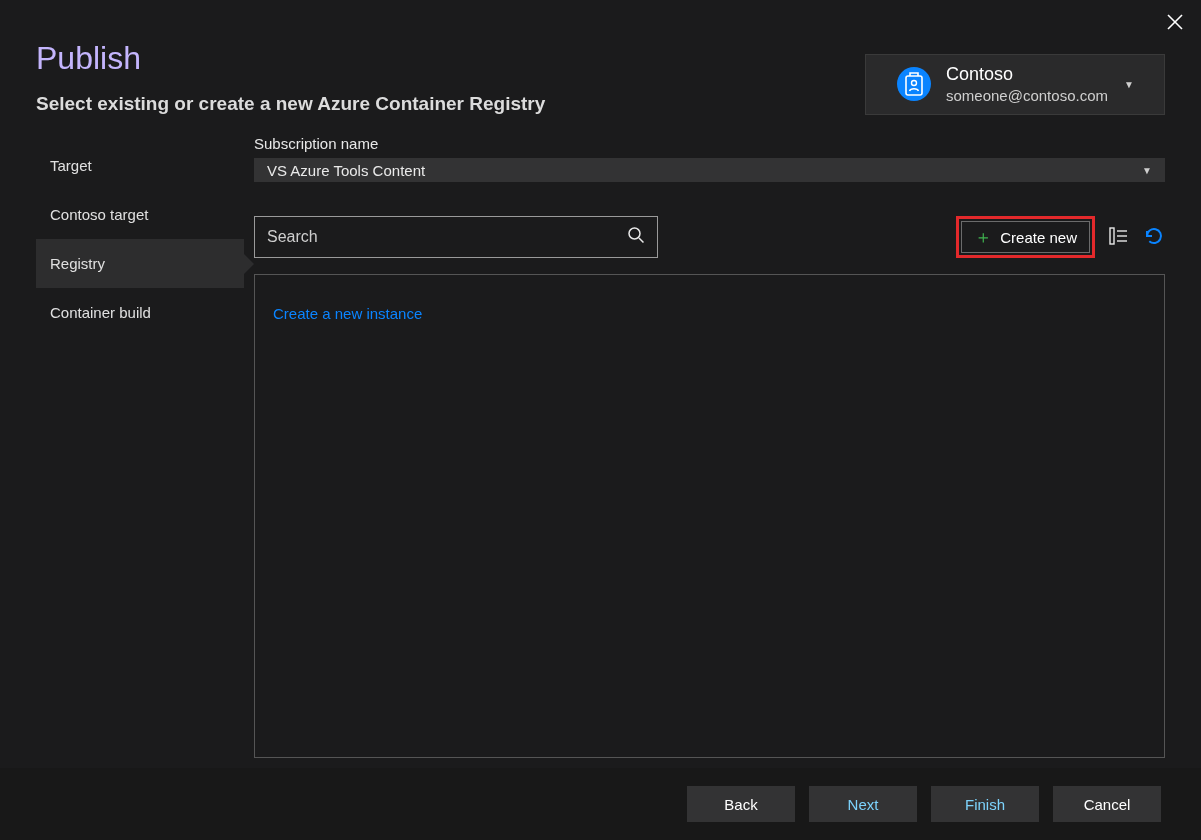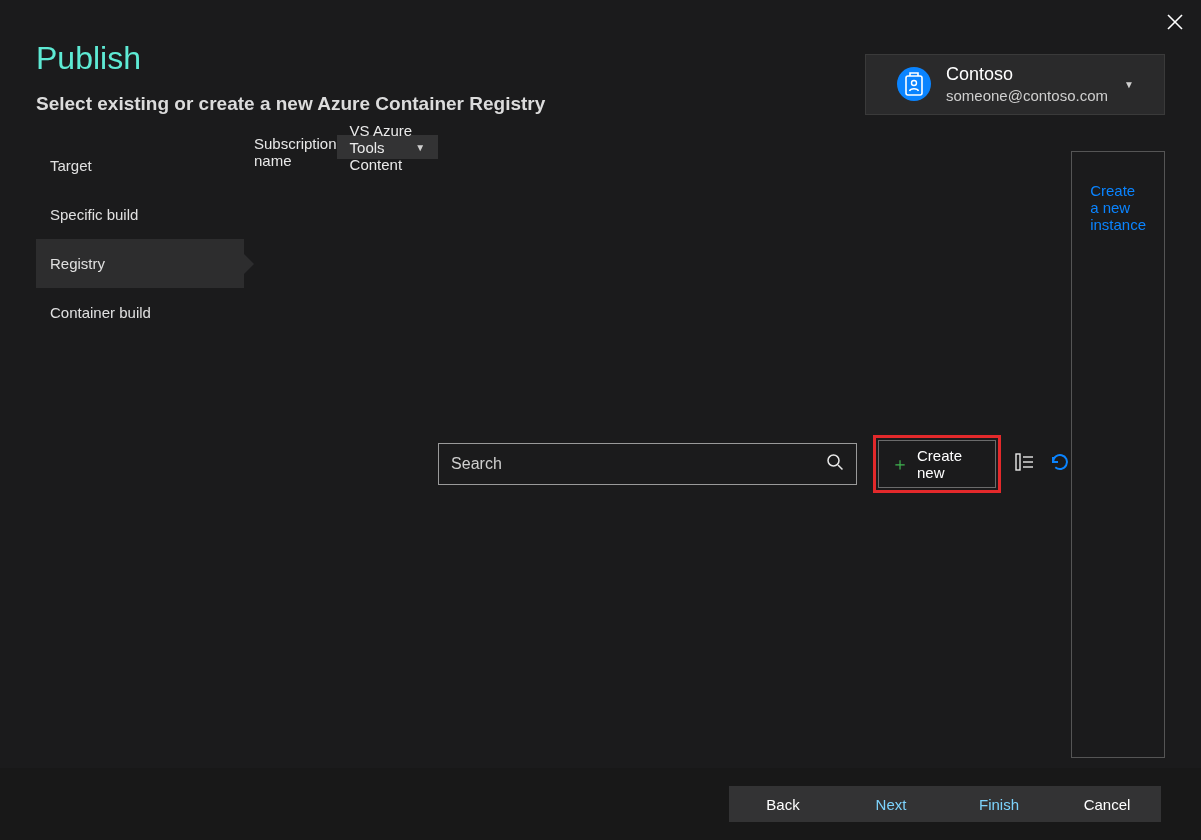--- a/index.html
+++ b/index.html
@@ -2,64 +2,64 @@
 <html><head>
 <meta charset="utf-8">
 <style>
   * { box-sizing: border-box; margin: 0; padding: 0; }
   html, body { width: 1201px; height: 840px; background: #1b1b1c; color: #e8e8e8; font-family: "Segoe UI", Arial, sans-serif; font-size: 15px; overflow: hidden; }
   .dialog { position: relative; width: 100%; height: 100%; display: flex; flex-direction: column; }
 
   .close-btn { position: absolute; top: 12px; right: 18px; font-size: 22px; color: #fff; cursor: pointer; line-height: 1; }
 
   .header-row { display: flex; justify-content: space-between; align-items: flex-start; padding: 40px 36px 0 36px; }
-  .title { font-size: 32px; font-weight: 300; color: #5eead4; }
+  .title { font-size: 32px; font-weight: 300; color: #c4b5fd; }
   .subtitle { font-size: 19px; font-weight: 700; color: #dcdcdc; margin-top: 16px; }
 
   .account-box { background: #2a2a2b; border: 1px solid #3a3a3a; display: flex; align-items: center; padding: 8px 30px; gap: 14px; min-width: 300px; margin-top: 14px; }
   .account-icon { width: 36px; height: 36px; flex: 0 0 auto; }
   .account-text { display: flex; flex-direction: column; line-height: 1.3; }
   .account-name { font-size: 18px; color: #fff; }
   .account-email { font-size: 15px; color: #cfcfcf; }
   .account-caret { margin-left: auto; font-size: 10px; color: #cfcfcf; }
 
   .body-row { display: flex; flex: 1; padding: 20px 36px 0 36px; gap: 10px; min-height: 0; }
 
   .sidebar { width: 208px; flex: 0 0 auto; padding-top: 6px; }
   .side-item { padding: 16px 14px; font-size: 15px; color: #e0e0e0; cursor: pointer; position: relative; }
   .side-item.selected { background: #2d2d2e; }
   .side-item.selected::after {
     content: ""; position: absolute; right: -10px; top: 50%; transform: translateY(-50%);
     width: 0; height: 0; border-top: 10px solid transparent; border-bottom: 10px solid transparent;
     border-left: 10px solid #2d2d2e;
   }
 
-  .main-col { flex: 1; display: flex; min-width: 0; }
+  .main-col { flex: 1; display: flex; flex-direction: column; min-width: 0; }
   .field-label { font-size: 15px; color: #e8e8e8; margin-bottom: 6px; }
   .dropdown { background: #333334; border: 1px solid #333334; height: 24px; display: flex; align-items: center; padding: 0 12px; color: #eaeaea; font-size: 15px; justify-content: space-between; }
   .dropdown .caret { font-size: 10px; color: #cfcfcf; }
 
   .search-row { display: flex; align-items: center; margin-top: 34px; gap: 16px; }
-  .search-box { position: relative; width: 440px; height: 42px; border: 1px solid #9a9a9a; display: flex; align-items: center; padding: 0 12px; }
+  .search-box { position: relative; width: 404px; height: 42px; border: 1px solid #9a9a9a; display: flex; align-items: center; padding: 0 12px; }
   .search-box input { background: transparent; border: none; outline: none; color: #e8e8e8; font-size: 16px; flex: 1; }
   .search-box input::placeholder { color: #cfcfcf; }
   .search-icon { color: #e8e8e8; font-size: 16px; }
 
   .right-tools { margin-left: auto; display: flex; align-items: center; gap: 14px; }
   .create-new-wrap { border: 3px solid #e3292b; padding: 2px; }
   .create-new-btn { border: 1px solid #6b6b6b; padding: 6px 12px; display: flex; align-items: center; gap: 8px; color: #fff; font-size: 15px; cursor: pointer; }
   .plus-icon { color: #3fb24f; font-size: 18px; line-height: 1; font-weight: 300; }
   .tool-icon { color: #e8e8e8; cursor: pointer; }
   .refresh-icon { color: #0a84ff; cursor: pointer; }
 
   .results-box { margin-top: 16px; border: 1px solid #555; flex: 1; min-height: 380px; padding: 18px 18px; }
   .empty-text { color: #e8e8e8; font-size: 15px; }
   .link-text { color: #0a84ff; font-size: 15px; margin-top: 12px; display: inline-block; cursor: pointer; }
 
-  .footer { background: #181818; display: flex; justify-content: flex-end; padding: 18px 40px; margin-top: 10px; }
+  .footer { background: #181818; display: flex; justify-content: flex-end; gap: 14px; padding: 18px 40px; margin-top: 10px; }
   .btn { min-width: 108px; height: 36px; background: #333334; color: #fff; border: none; font-size: 15px; cursor: pointer; }
   .btn:disabled { color: #7dd3fc; cursor: default; }
 </style>
 </head>
 <body>
 
 <div class="dialog">
 
   <div class="close-btn">
     <svg width="16" height="16" viewBox="0 0 16 16">
@@ -88,21 +88,21 @@
       <span class="account-caret">▼</span>
     </div>
   </div>
 
   <div class="body-row">
     <div class="sidebar">
       <div class="side-item">
         <span>Target</span>
       </div>
       <div class="side-item">
-        <span>Specific build</span>
+        <span>Contoso target</span>
       </div>
       <div class="side-item selected">
         <span>Registry</span>
       </div>
       <div class="side-item">
         <span>Container build</span>
       </div>
     </div>
 
     <div class="main-col">

